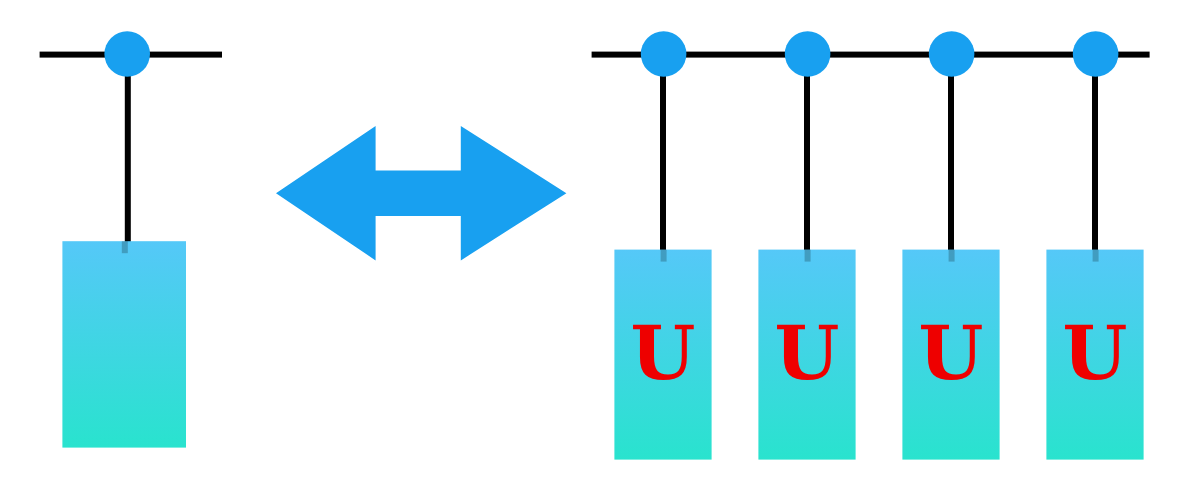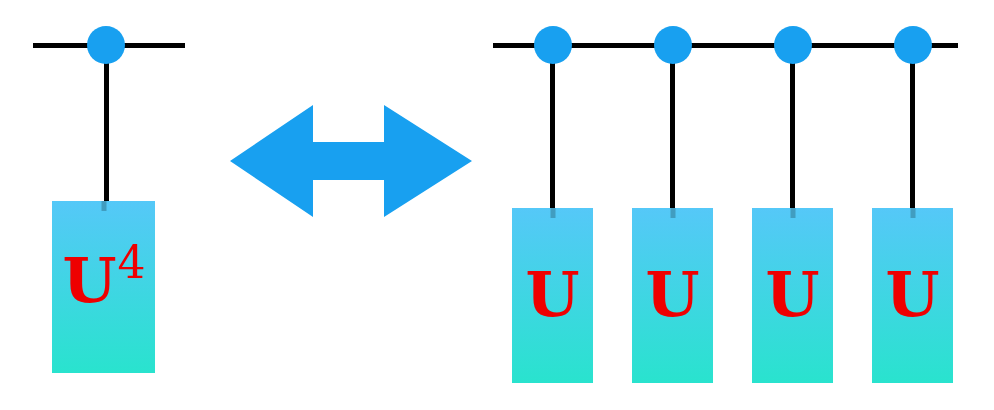--- a/index.html
+++ b/index.html
@@ -87,21 +87,20 @@
 </head>
 <body>
 
 <div id="canvas">
 
   <div class="wire" style="left:33px; top:43px; width:152px;"></div>
   <div class="leg" style="left:103.5px; top:45px; height:160px;"></div>
   <div class="dot" style="left:87px; top:26px;"></div>
   <div class="ubox" id="left-box" style="left:52px; top:201px;">
     <div class="nub"></div>
-    <div class="box-label"><span>U</span><sup>4</sup></div>
   </div>
 
   <svg id="arrow-svg" viewBox="0 0 244 114">
     <polygon points="1,57 84,1 84,38 155,38 155,1 243,57 155,113 155,76 84,76 84,113"></polygon>
   </svg>
 
   <div class="wire" style="left:493px; top:43px; width:465px;"></div>
 
   <div class="leg" style="left:550px; top:45px; height:170px;"></div>
   <div class="leg" style="left:670px; top:45px; height:170px;"></div>

